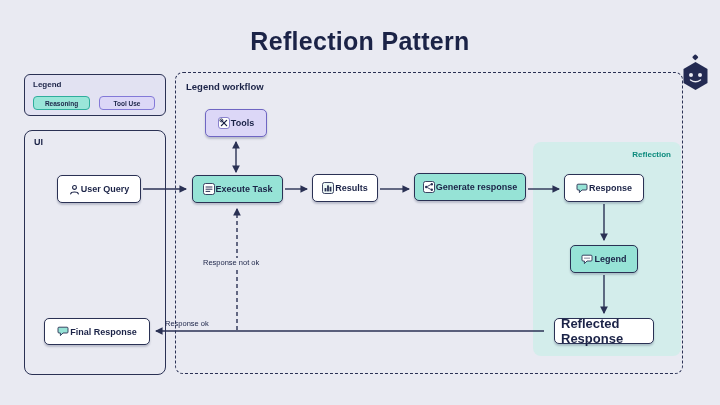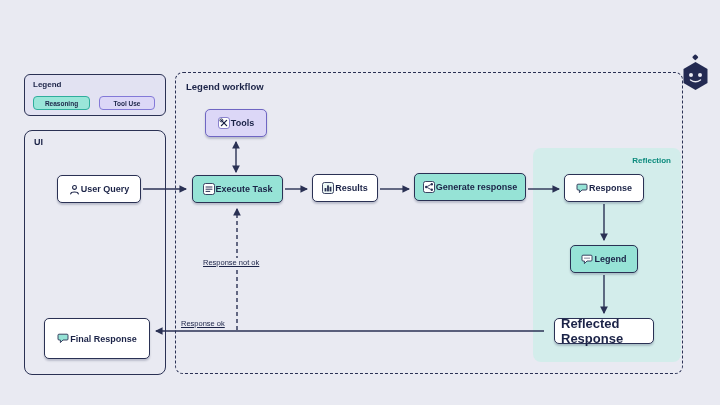--- a/index.html
+++ b/index.html
@@ -15,38 +15,39 @@
   .pill { position: absolute; top: 21px; height: 14px; border-radius: 4px; box-sizing: border-box; display: flex; align-items: center; justify-content: center; font-size: 6.5px; font-weight: 600; color: #1b2347; }
   .pill-reasoning { left: 8px; width: 57px; background: #9ae6d9; border: 1px solid #2fae9d; }
   .pill-tooluse { left: 74px; width: 56px; background: #dcd7f7; border: 1px solid #8379d8; }
 
   .ui-panel { left: 24px; top: 130px; width: 142px; height: 245px; }
   .ui-label { top: 6px; left: 9px; font-size: 9px; }
 
   .workflow-panel { left: 175px; top: 72px; width: 508px; height: 302px; border-style: dashed; }
   .workflow-label { top: 8px; left: 10px; font-size: 9.5px; }
 
-  .reflection-panel { position: absolute; left: 533px; top: 148px; width: 148px; height: 214px; background: #d3edeb; border-radius: 8px; }
+  .reflection-panel { position: absolute; left: 533px; top: 142px; width: 148px; height: 214px; background: #d3edeb; border-radius: 8px; }
   .reflection-label { position: absolute; top: 8px; right: 10px; font-size: 8px; font-weight: bold; color: #0c8b7d; }
 
   .node { position: absolute; box-sizing: border-box; display: flex; align-items: center; justify-content: center; gap: 1px; padding: 0 6px; background: #ffffff; border: 1.4px solid #2a3154; border-radius: 5px; font-size: 9px; font-weight: 600; color: #1b2347; box-shadow: 0 1.5px 2px rgba(27,35,71,.22); }
   .node.teal { background: #96e3d6; }
   .node.lavender { background: #dcd7f7; border-color: #6f66c3; }
   .node .icon { display: inline-flex; flex: 0 0 auto; }
 
-  .edge-label { position: absolute; font-size: 7.5px; color: #1b2347; white-space: nowrap; text-decoration: underline; }
+  .edge-label { position: absolute; font-size: 7.5px; color: #1b2347; white-space: nowrap; }
   .edge-label.bg { background: #e9eaf2; padding: 0 2px; }
   svg.arrows { position: absolute; left: 0; top: 0; pointer-events: none; }
   .robot { position: absolute; left: 676px; top: 54px; }
 </style>
 </head>
 <body>
 
 <div class="canvas">
 
+  <div class="title">Reflection Pattern</div>
 
   <svg class="robot" width="40" height="42" viewBox="0 0 40 42">
     <rect x="17" y="1" width="4.6" height="4.6" rx="1" transform="rotate(45 19.3 3.3)" fill="#232a52"></rect>
     <polygon points="19.5,8 31.5,15 31.5,29 19.5,36 7.5,29 7.5,15" fill="#232a52"></polygon>
     <circle cx="15" cy="21" r="2" fill="#e9eaf2"></circle>
     <circle cx="24" cy="21" r="2" fill="#e9eaf2"></circle>
     <path d="M14.5 26 Q19.5 29.5 24.5 26" stroke="#e9eaf2" stroke-width="1.4" fill="none" stroke-linecap="round"></path>
   </svg>
 
   <div class="panel legend-panel">
@@ -84,33 +85,33 @@
       <line x1="380" y1="189" x2="409" y2="189" marker-end="url(#ah)"></line>
       <line x1="528" y1="189" x2="559" y2="189" marker-end="url(#ah)"></line>
       <line x1="604" y1="204" x2="604" y2="240" marker-end="url(#ah)"></line>
       <line x1="604" y1="275" x2="604" y2="313" marker-end="url(#ah)"></line>
       <line x1="544" y1="331" x2="156" y2="331" marker-end="url(#ah)"></line>
       <line x1="237" y1="330" x2="237" y2="209" stroke-dasharray="4 3" marker-end="url(#ah)"></line>
     </g>
   </svg>
 
   <div class="edge-label bg" style="left:201px; top:258px;">Response not ok</div>
-  <div class="edge-label" style="left:181px; top:319px;text-align:right;">Response ok</div>
+  <div class="edge-label" style="left:165px; top:319px;text-align:right;">Response ok</div>
 
   <div class="node" style="left:57px; top:175px; width:84px; height:28px;">
     <span class="icon">
       <svg width="11" height="11" viewBox="0 0 12 12">
           <circle cx="6" cy="3.8" r="2.1" fill="none" stroke="#1b2347" stroke-width="1.2"></circle>
           <path d="M1.8 10.8 C2.4 8 9.6 8 10.2 10.8" fill="none" stroke="#1b2347" stroke-width="1.2" stroke-linecap="round"></path>
         </svg>
     </span>
     <span>User Query</span>
   </div>
 
-  <div class="node" style="left:44px; top:318px; width:106px; height:41px;">
+  <div class="node" style="left:44px; top:318px; width:106px; height:27px;">
     <span class="icon">
       <svg width="12" height="11" viewBox="0 0 12 11">
           <path d="M2 1.2 H10 Q11 1.2 11 2.2 V6 Q11 7 10 7 H6 L3.4 9.6 V7 H2 Q1 7 1 6 V2.2 Q1 1.2 2 1.2 Z" fill="#96e3d6" stroke="#2a3154" stroke-width="0.9"></path>
         </svg>
     </span>
     <span>Final Response</span>
   </div>
 
   <div class="node lavender" style="left:205px; top:109px; width:62px; height:28px;">
     <span class="icon">

